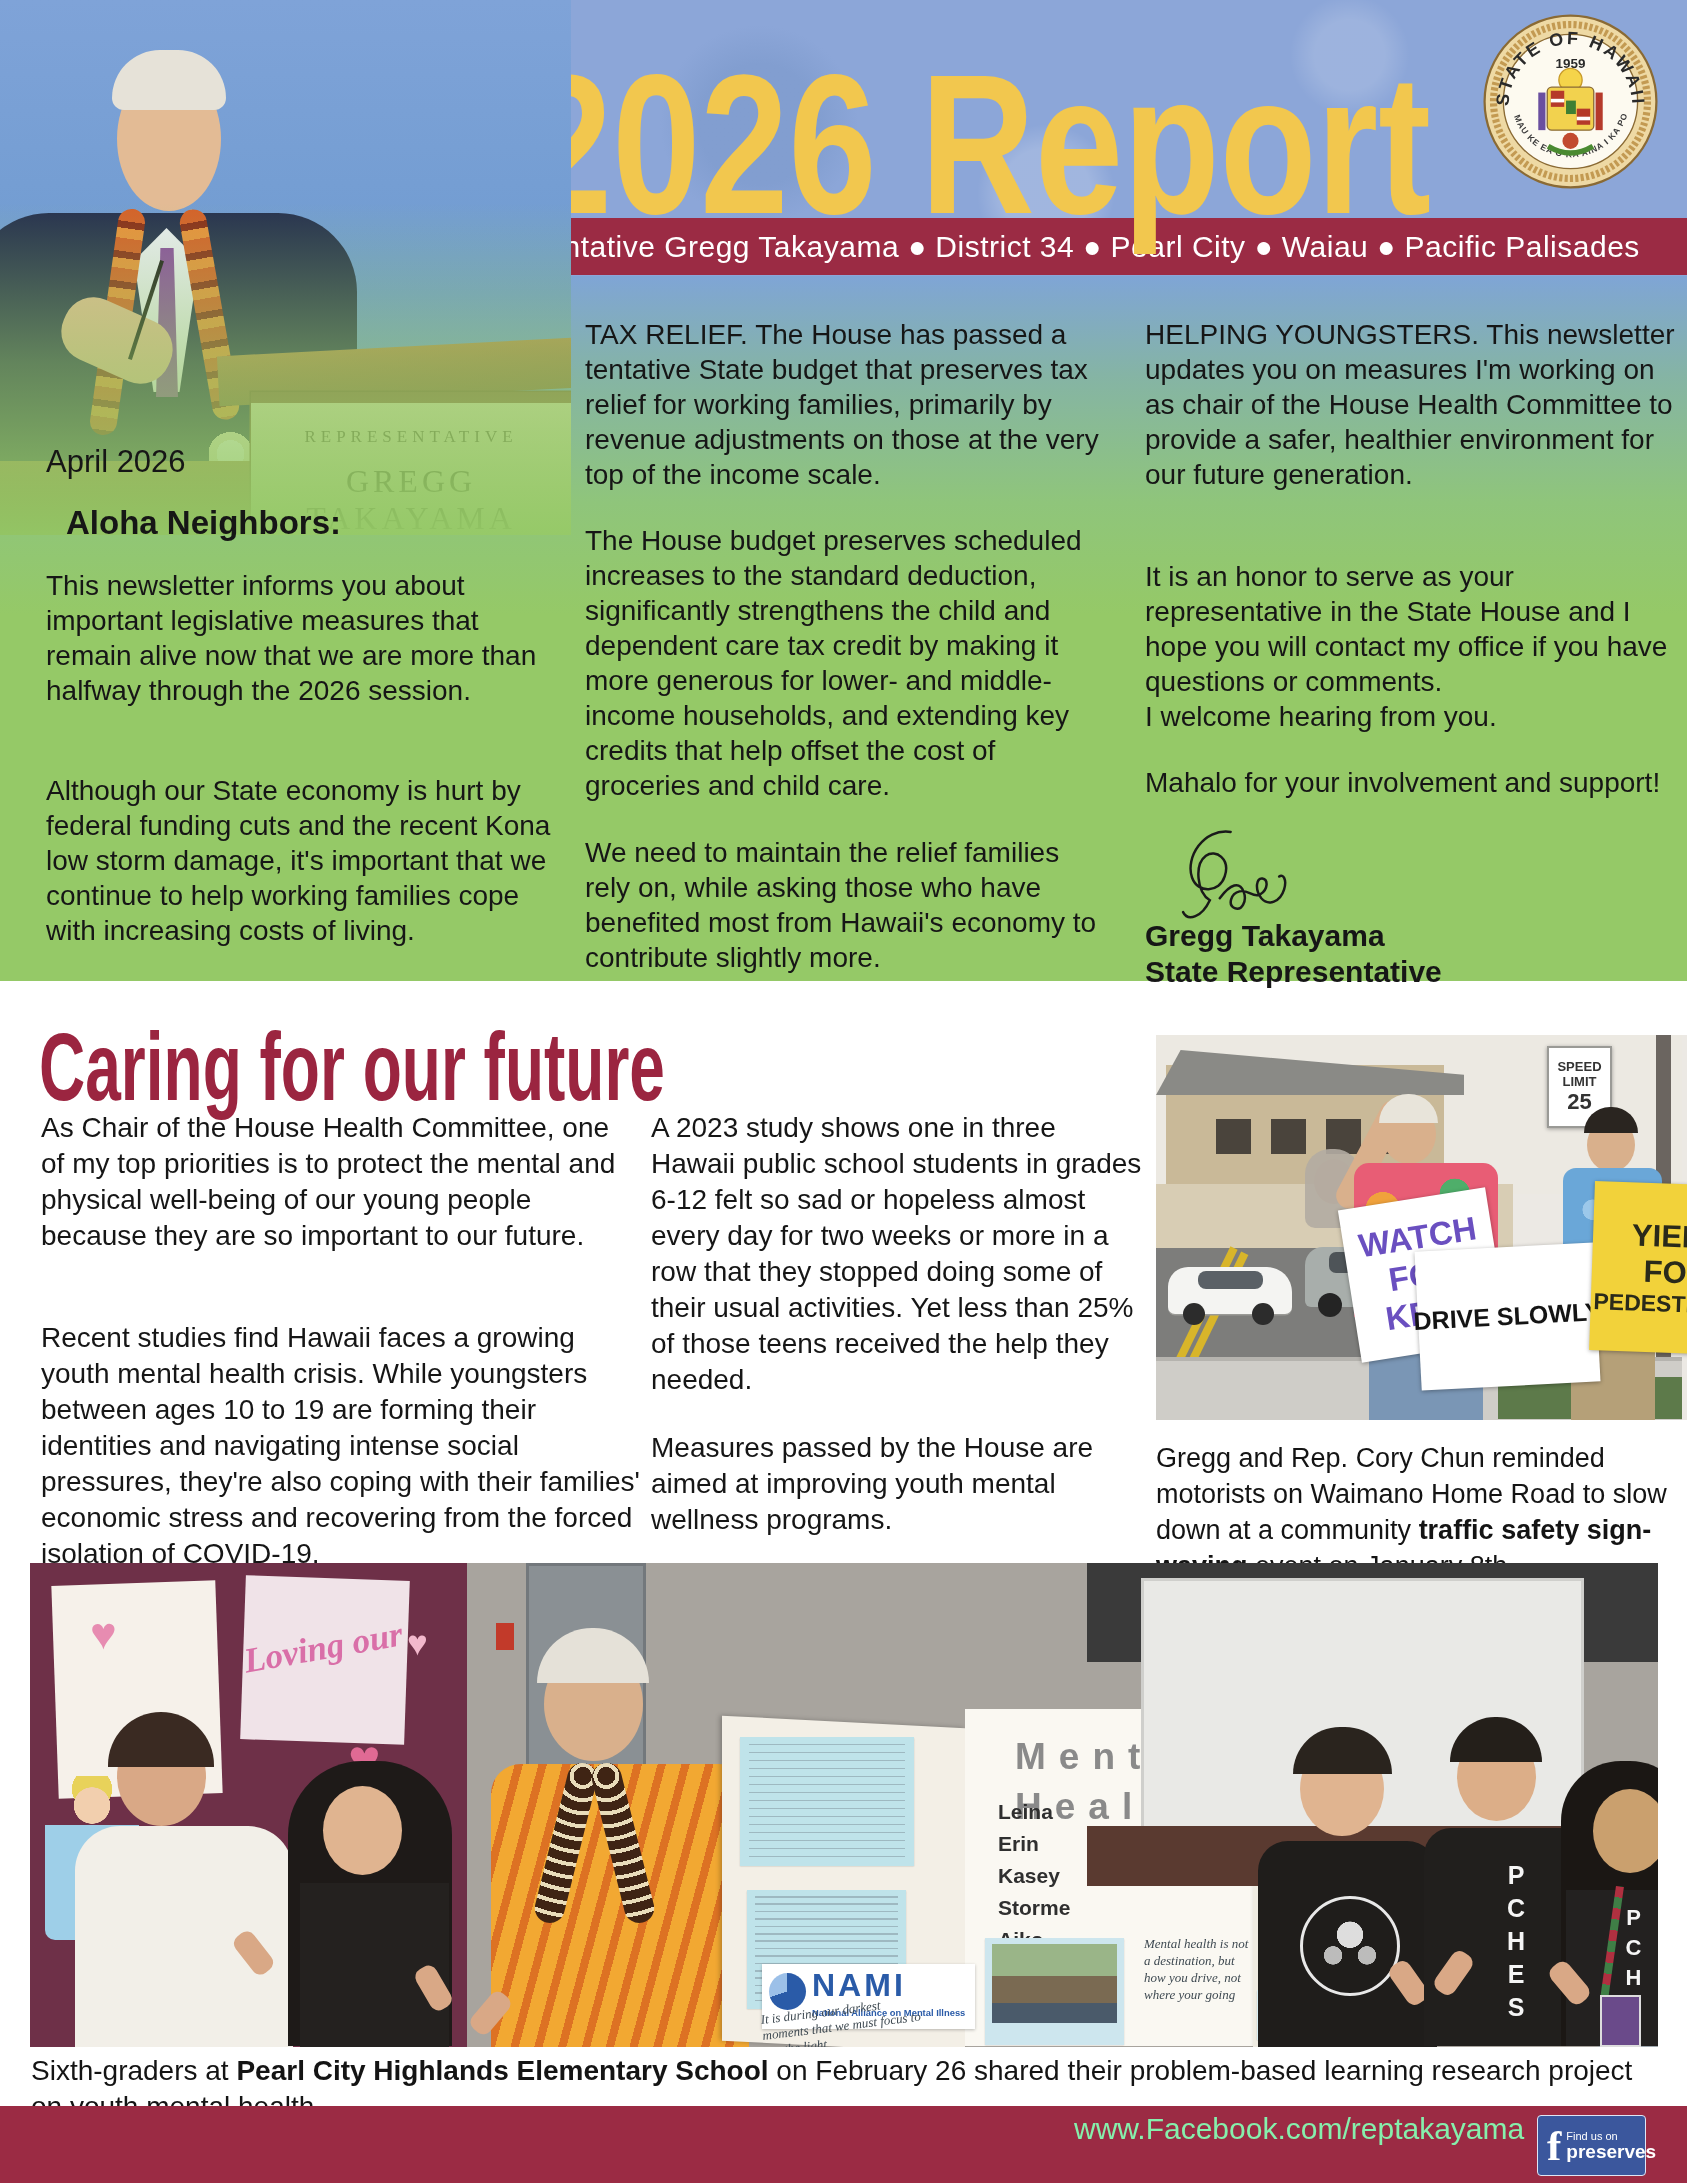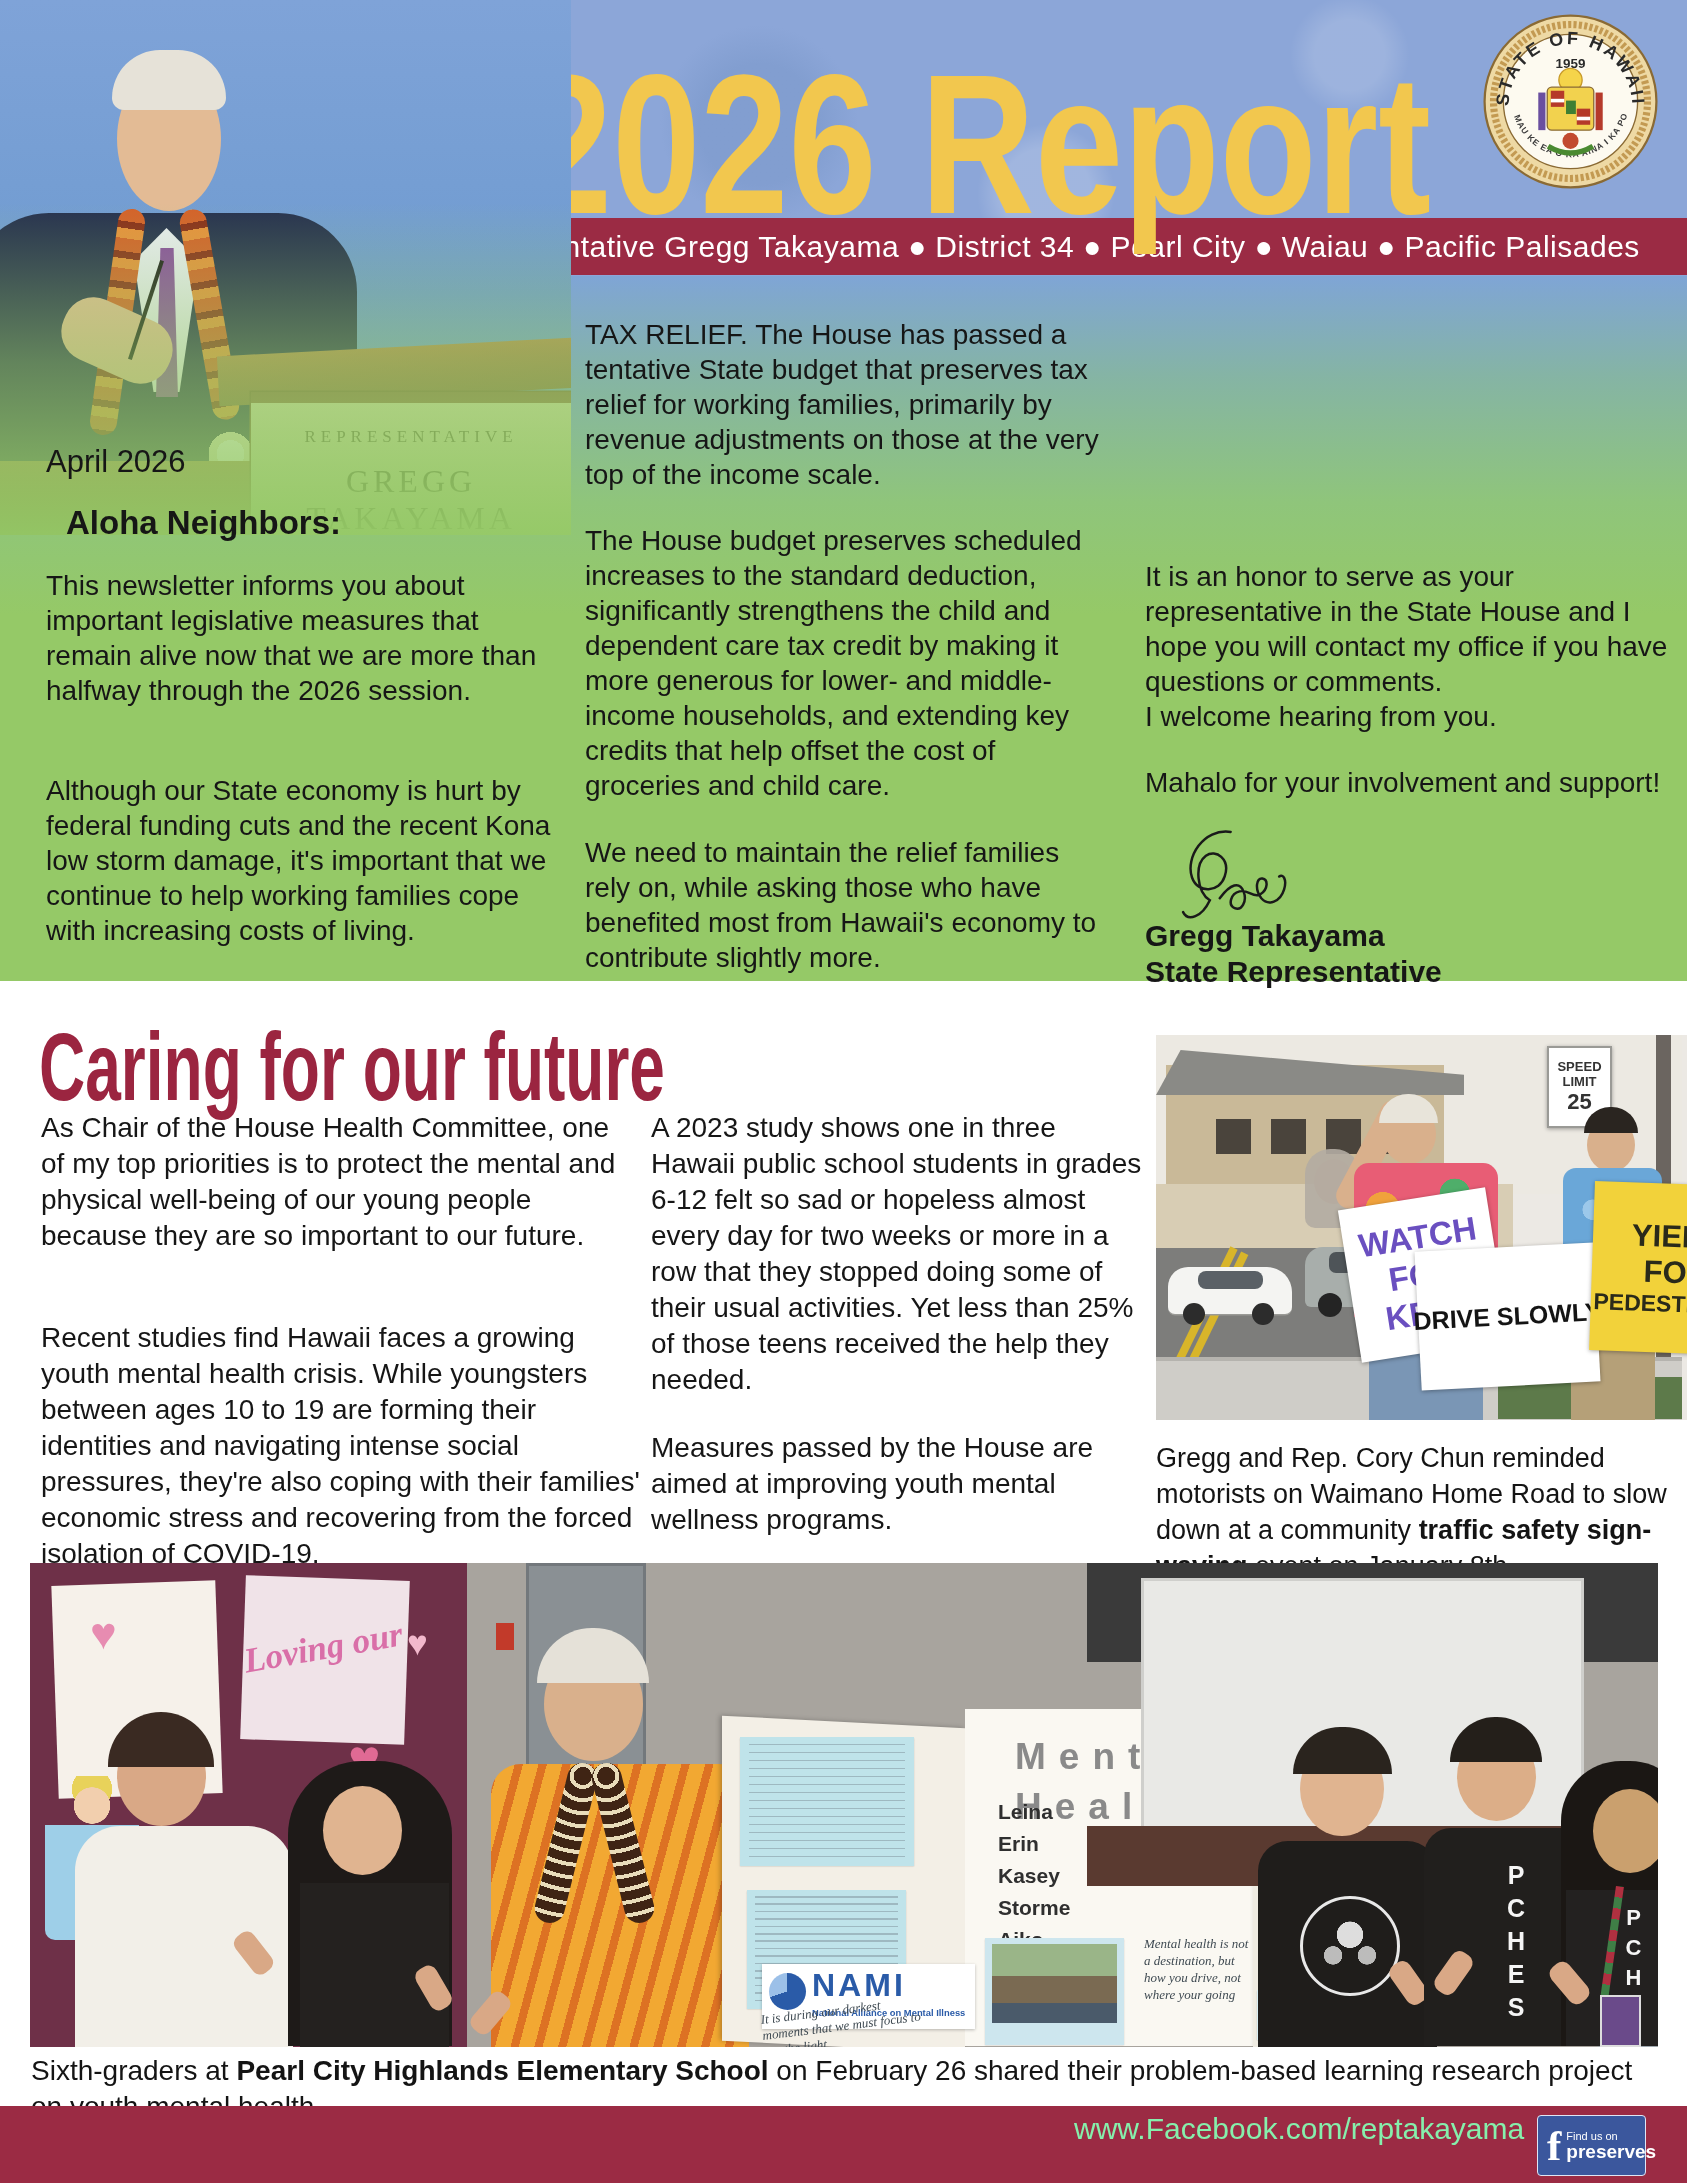--- a/index.html
+++ b/index.html
@@ -113,20 +113,21 @@
 
   <div class="p" style="left:46px;top:444px;font-size:31px;">April 2026</div>
   <div class="p" style="left:46px;top:505px;font-size:33px;font-weight:bold;margin-left:20px;">Aloha Neighbors:</div>
   <p class="p" style="left:46px;top:568px;width:520px;">This newsletter informs you about important legislative measures that remain alive now that we are more than halfway through the 2026 session.</p>
   <p class="p" style="left:46px;top:773px;width:527px;">Although our State economy is hurt by federal funding cuts and the recent Kona low storm damage, it's important that we continue to help working families cope with increasing costs of living.</p>
 
   <p class="p" style="left:585px;top:317px;width:520px;">TAX RELIEF. The House has passed a tentative State budget that preserves tax relief for working families, primarily by revenue adjustments on those at the very top of the income scale.</p>
   <p class="p" style="left:585px;top:523px;width:527px;">The House budget preserves scheduled increases to the standard deduction, significantly strengthens the child and dependent care tax credit by making it more generous for lower- and middle-income households, and extending key credits that help offset the cost of groceries and child care.</p>
   <p class="p" style="left:585px;top:835px;width:520px;">We need to maintain the relief families rely on, while asking those who have benefited most from Hawaii's economy to contribute slightly more.</p>
 
+  <p class="p" style="left:1145px;top:317px;width:532px;">HELPING YOUNGSTERS. This newsletter updates you on measures I'm working on as chair of the House Health Committee to provide a safer, healthier environment for our future generation.</p>
   <p class="p" style="left:1145px;top:559px;width:535px;">It is an honor to serve as your representative in the State House and I hope you will contact my office if you have questions or comments.
 I welcome hearing from you.</p>
   <p class="p" style="left:1145px;top:765px;width:516px;">Mahalo for your involvement and support!</p>
 
   <svg class="abs" style="left:1156px;top:823px;width:179px;height:104px;" viewBox="0 0 360 210">
     <path d="M150 18 C95 10 58 70 72 110 C84 144 128 140 138 108 C150 72 120 52 100 66 C76 84 82 140 108 156 C92 190 64 200 54 180
              M128 152 C150 122 168 118 176 138 C184 158 172 178 158 172 C144 166 150 142 168 138 C186 134 196 152 210 144
              C226 134 226 114 214 112 C202 110 198 134 212 152 C226 168 250 160 258 134 C264 114 256 102 248 108" fill="none" stroke="#1a1a1a" stroke-width="5" stroke-linecap="round"></path>
   </svg>
   <div class="p" style="left:1145px;top:918px;font-size:30px;font-weight:600;">Gregg Takayama</div>

